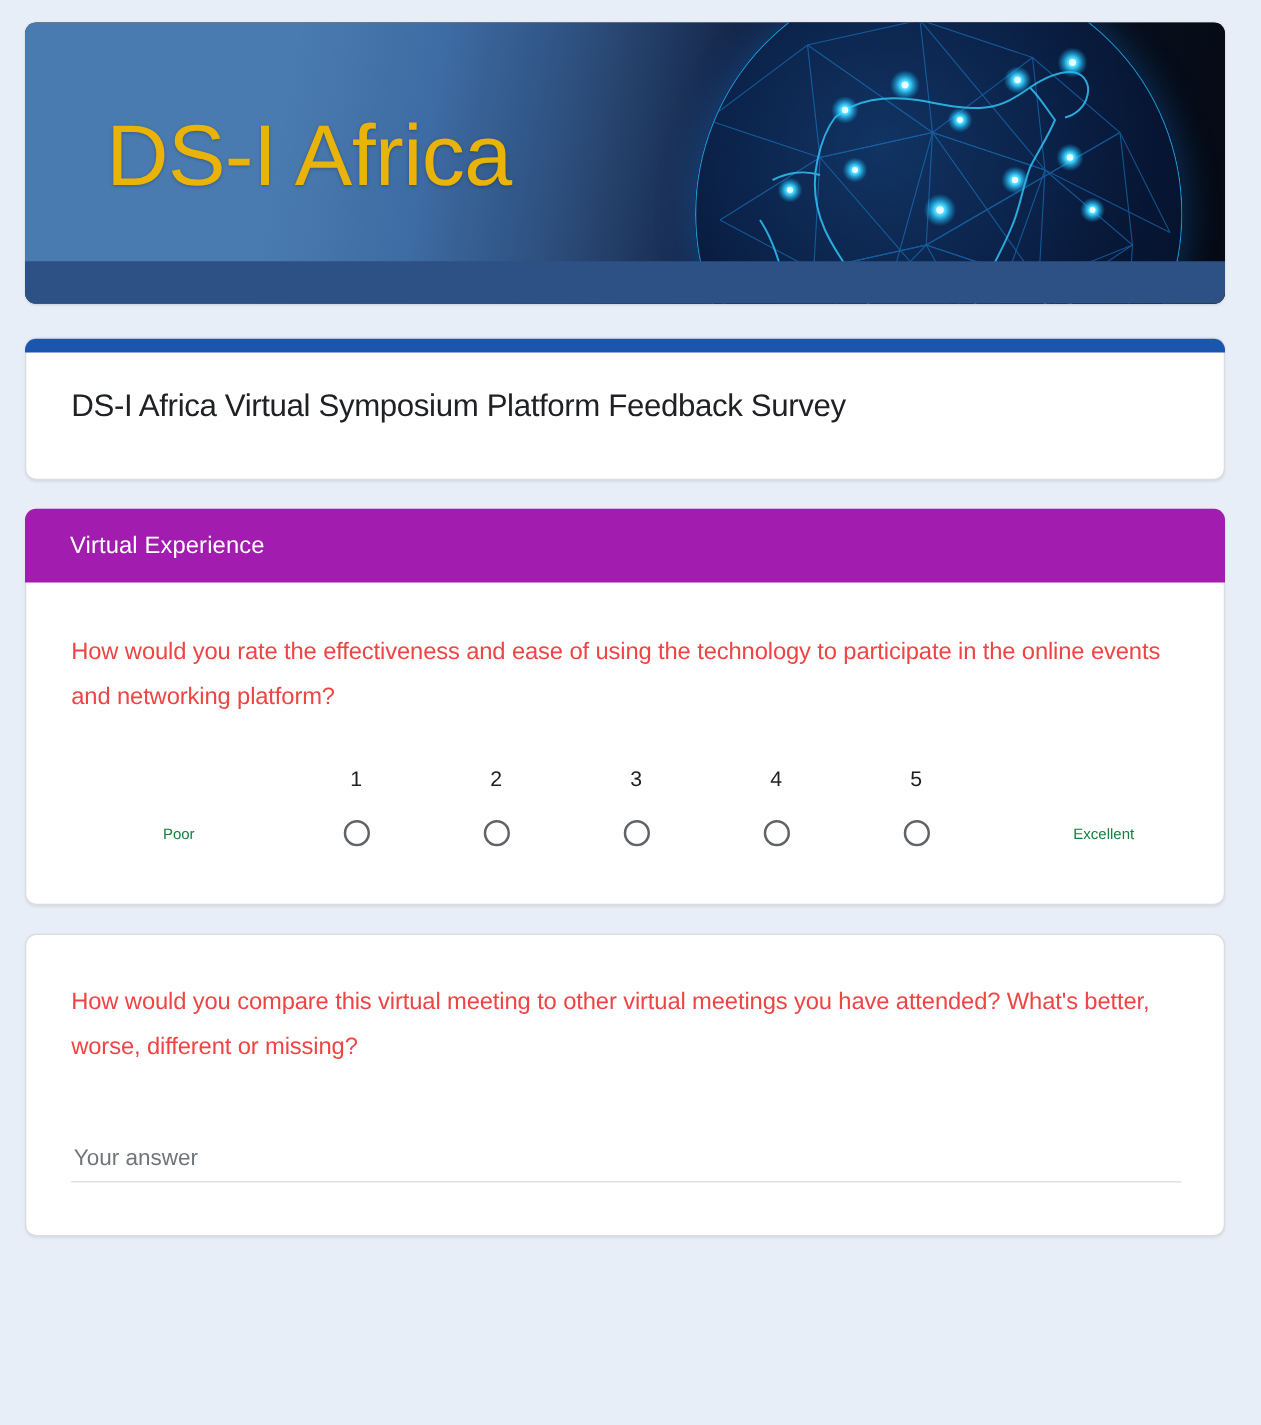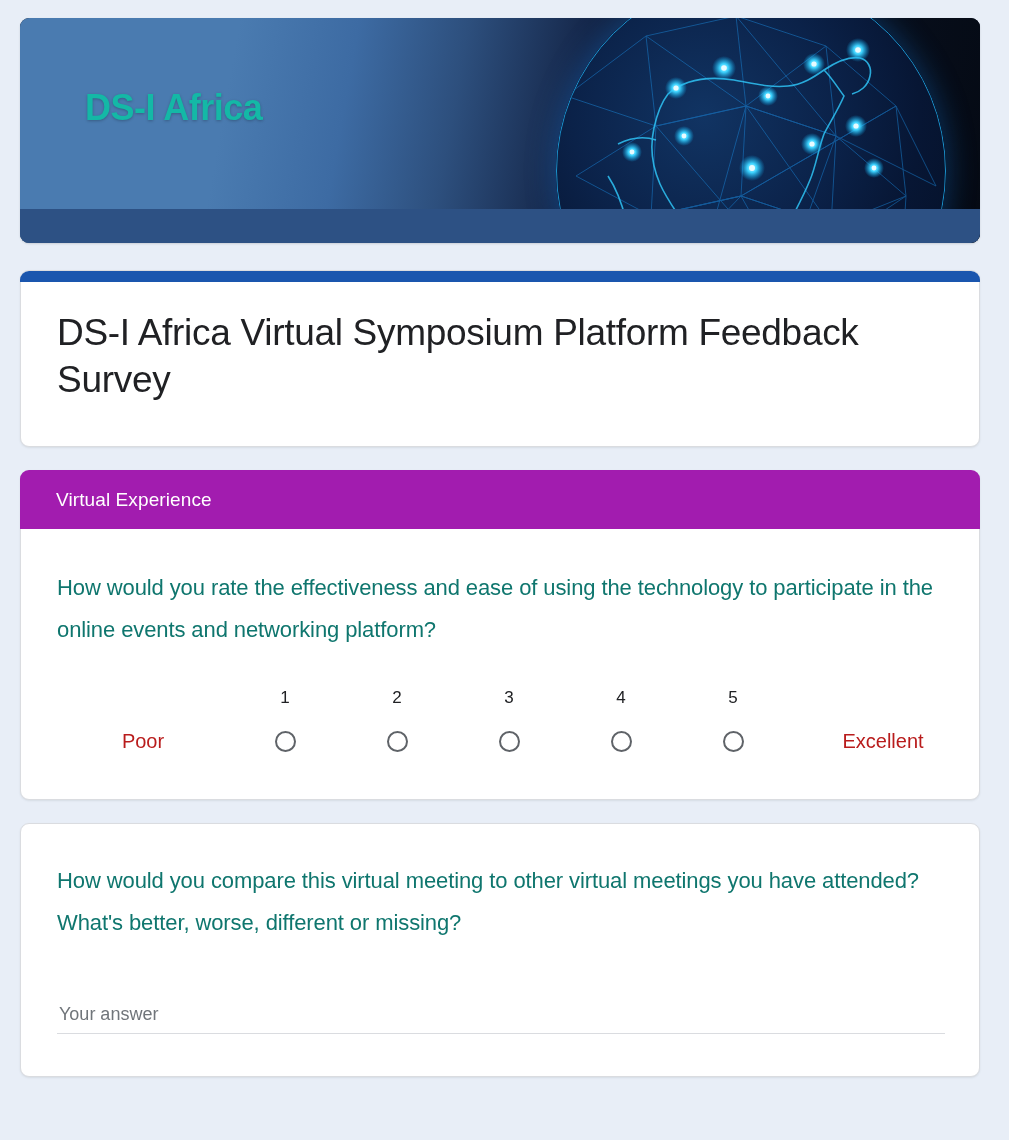--- a/index.html
+++ b/index.html
@@ -67,23 +67,23 @@
   .banner-bottom {
     position: absolute;
     left: 0; right: 0; bottom: 0;
     height: 34px;
     background: #2d5184;
   }
   .banner-title {
     position: absolute;
     left: 65px;
     top: 72px;
-    color: #14b8a6;
-    font-size: 36px;
-    font-weight: 700;
+    color: #eab308;
+    font-size: 69px;
+    font-weight: 400;
     letter-spacing: -0.5px;
     line-height: 1;
     text-shadow: 0 1px 3px rgba(0,0,0,.25);
   }
 
   
   .nih-badge {
     position: absolute;
     left: 797px;
     top: 56px;
@@ -109,21 +109,21 @@
   .card-accent-top {
     height: 11px;
     background: #1a56ae;
     border-radius: 9px 9px 0 0;
     margin: 0 -1px;
   }
 
   .title-card { margin-top: 27px; }
   .title-card .inner { padding: 27px 36px 42px 36px; }
   .form-title {
-    font-size: 37px;
+    font-size: 25px;
     font-weight: 400;
     line-height: 1.28;
     color: #202124;
     letter-spacing: -0.3px;
     margin: 0;
   }
 
   .section-card { margin-top: 23px; }
   .section-header {
     background: #a21caf;
@@ -133,23 +133,23 @@
   }
   .section-header-text {
     color: #ffffff;
     font-size: 19px;
     font-weight: 400;
     letter-spacing: .1px;
   }
 
   .q-body { padding: 38px 36px 46px 36px; }
   .q-text {
-    font-size: 22px;
+    font-size: 19px;
     line-height: 1.9;
-    color: #0f766e;
+    color: #ef4444;
     font-weight: 400;
     letter-spacing: -0.1px;
   }
 
   
   .scale {
     margin-top: 38px;
     display: grid;
     grid-template-columns: 172px repeat(5, 112px) 1fr;
     align-items: center;
@@ -157,22 +157,22 @@
   }
   .scale-numrow { display: contents; }
   .scale-num {
     text-align: center;
     font-size: 17px;
     color: #202124;
     padding-bottom: 22px;
   }
   .scale-optrow { display: contents; }
   .scale-endlabel {
-    font-size: 20px;
-    color: #b91c1c;
+    font-size: 12px;
+    color: #15803d;
     white-space: nowrap;
   }
   .scale-endlabel.left  { text-align: center; }
   .scale-endlabel.right { text-align: center; padding-left: 34px; }
   .radio-cell {
     display: flex;
     align-items: center;
     justify-content: center;
   }
   .radio {

